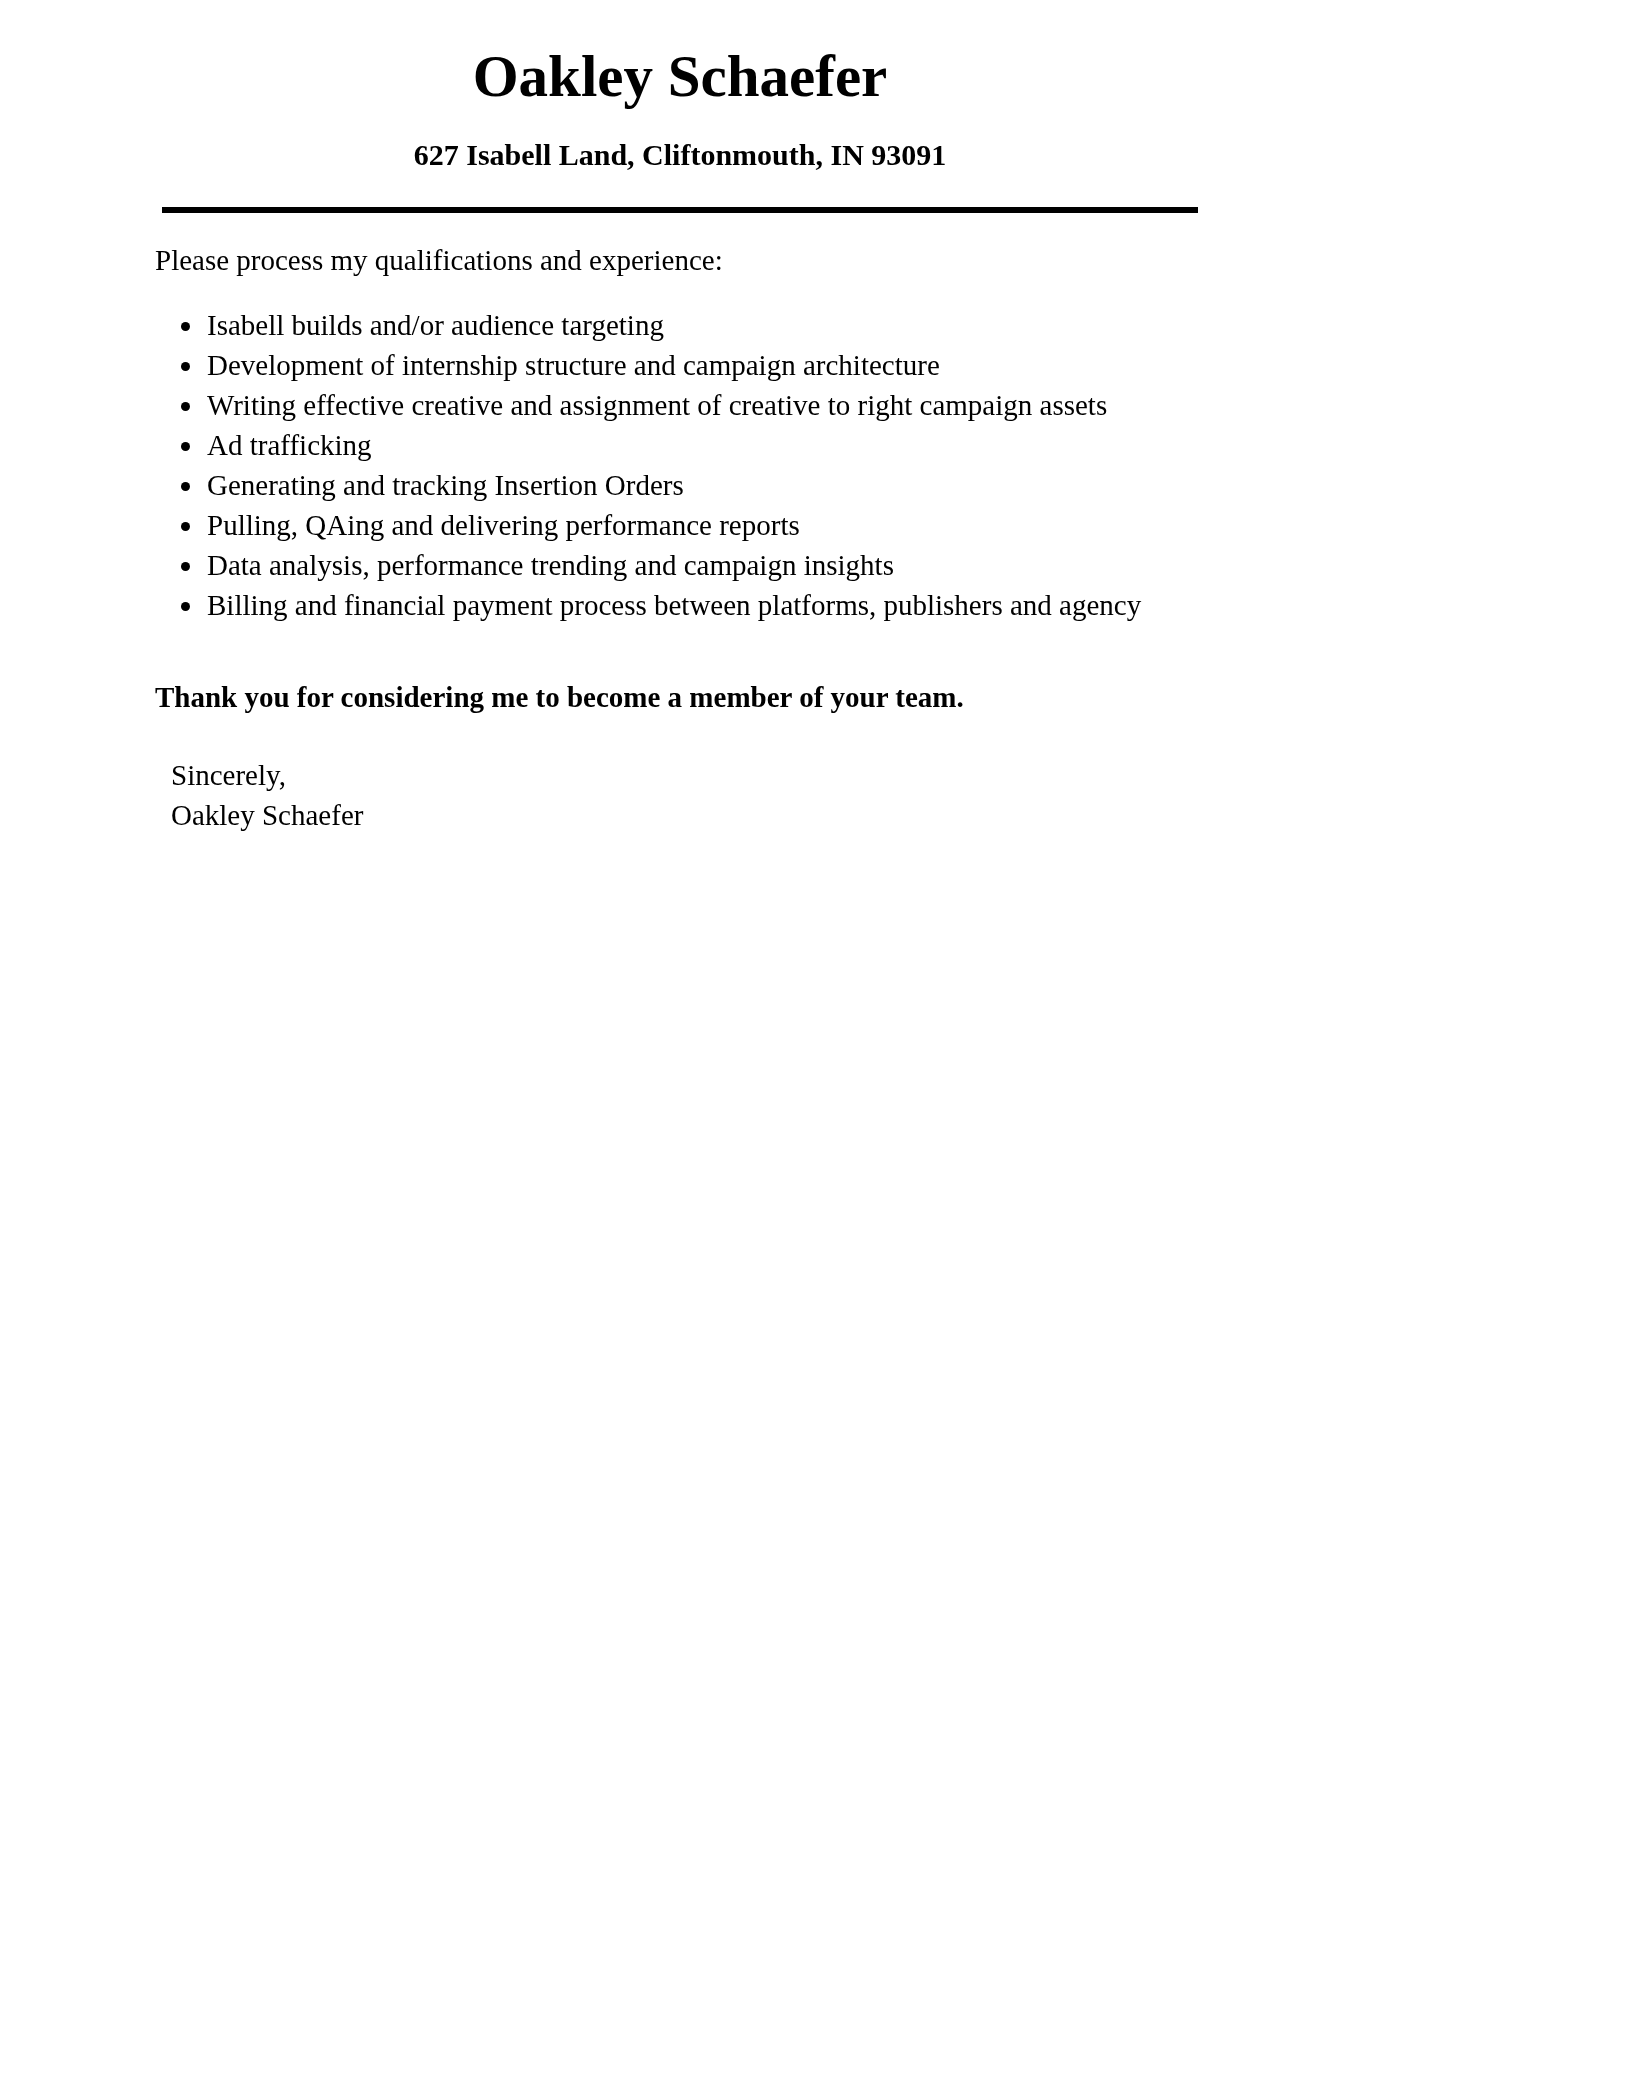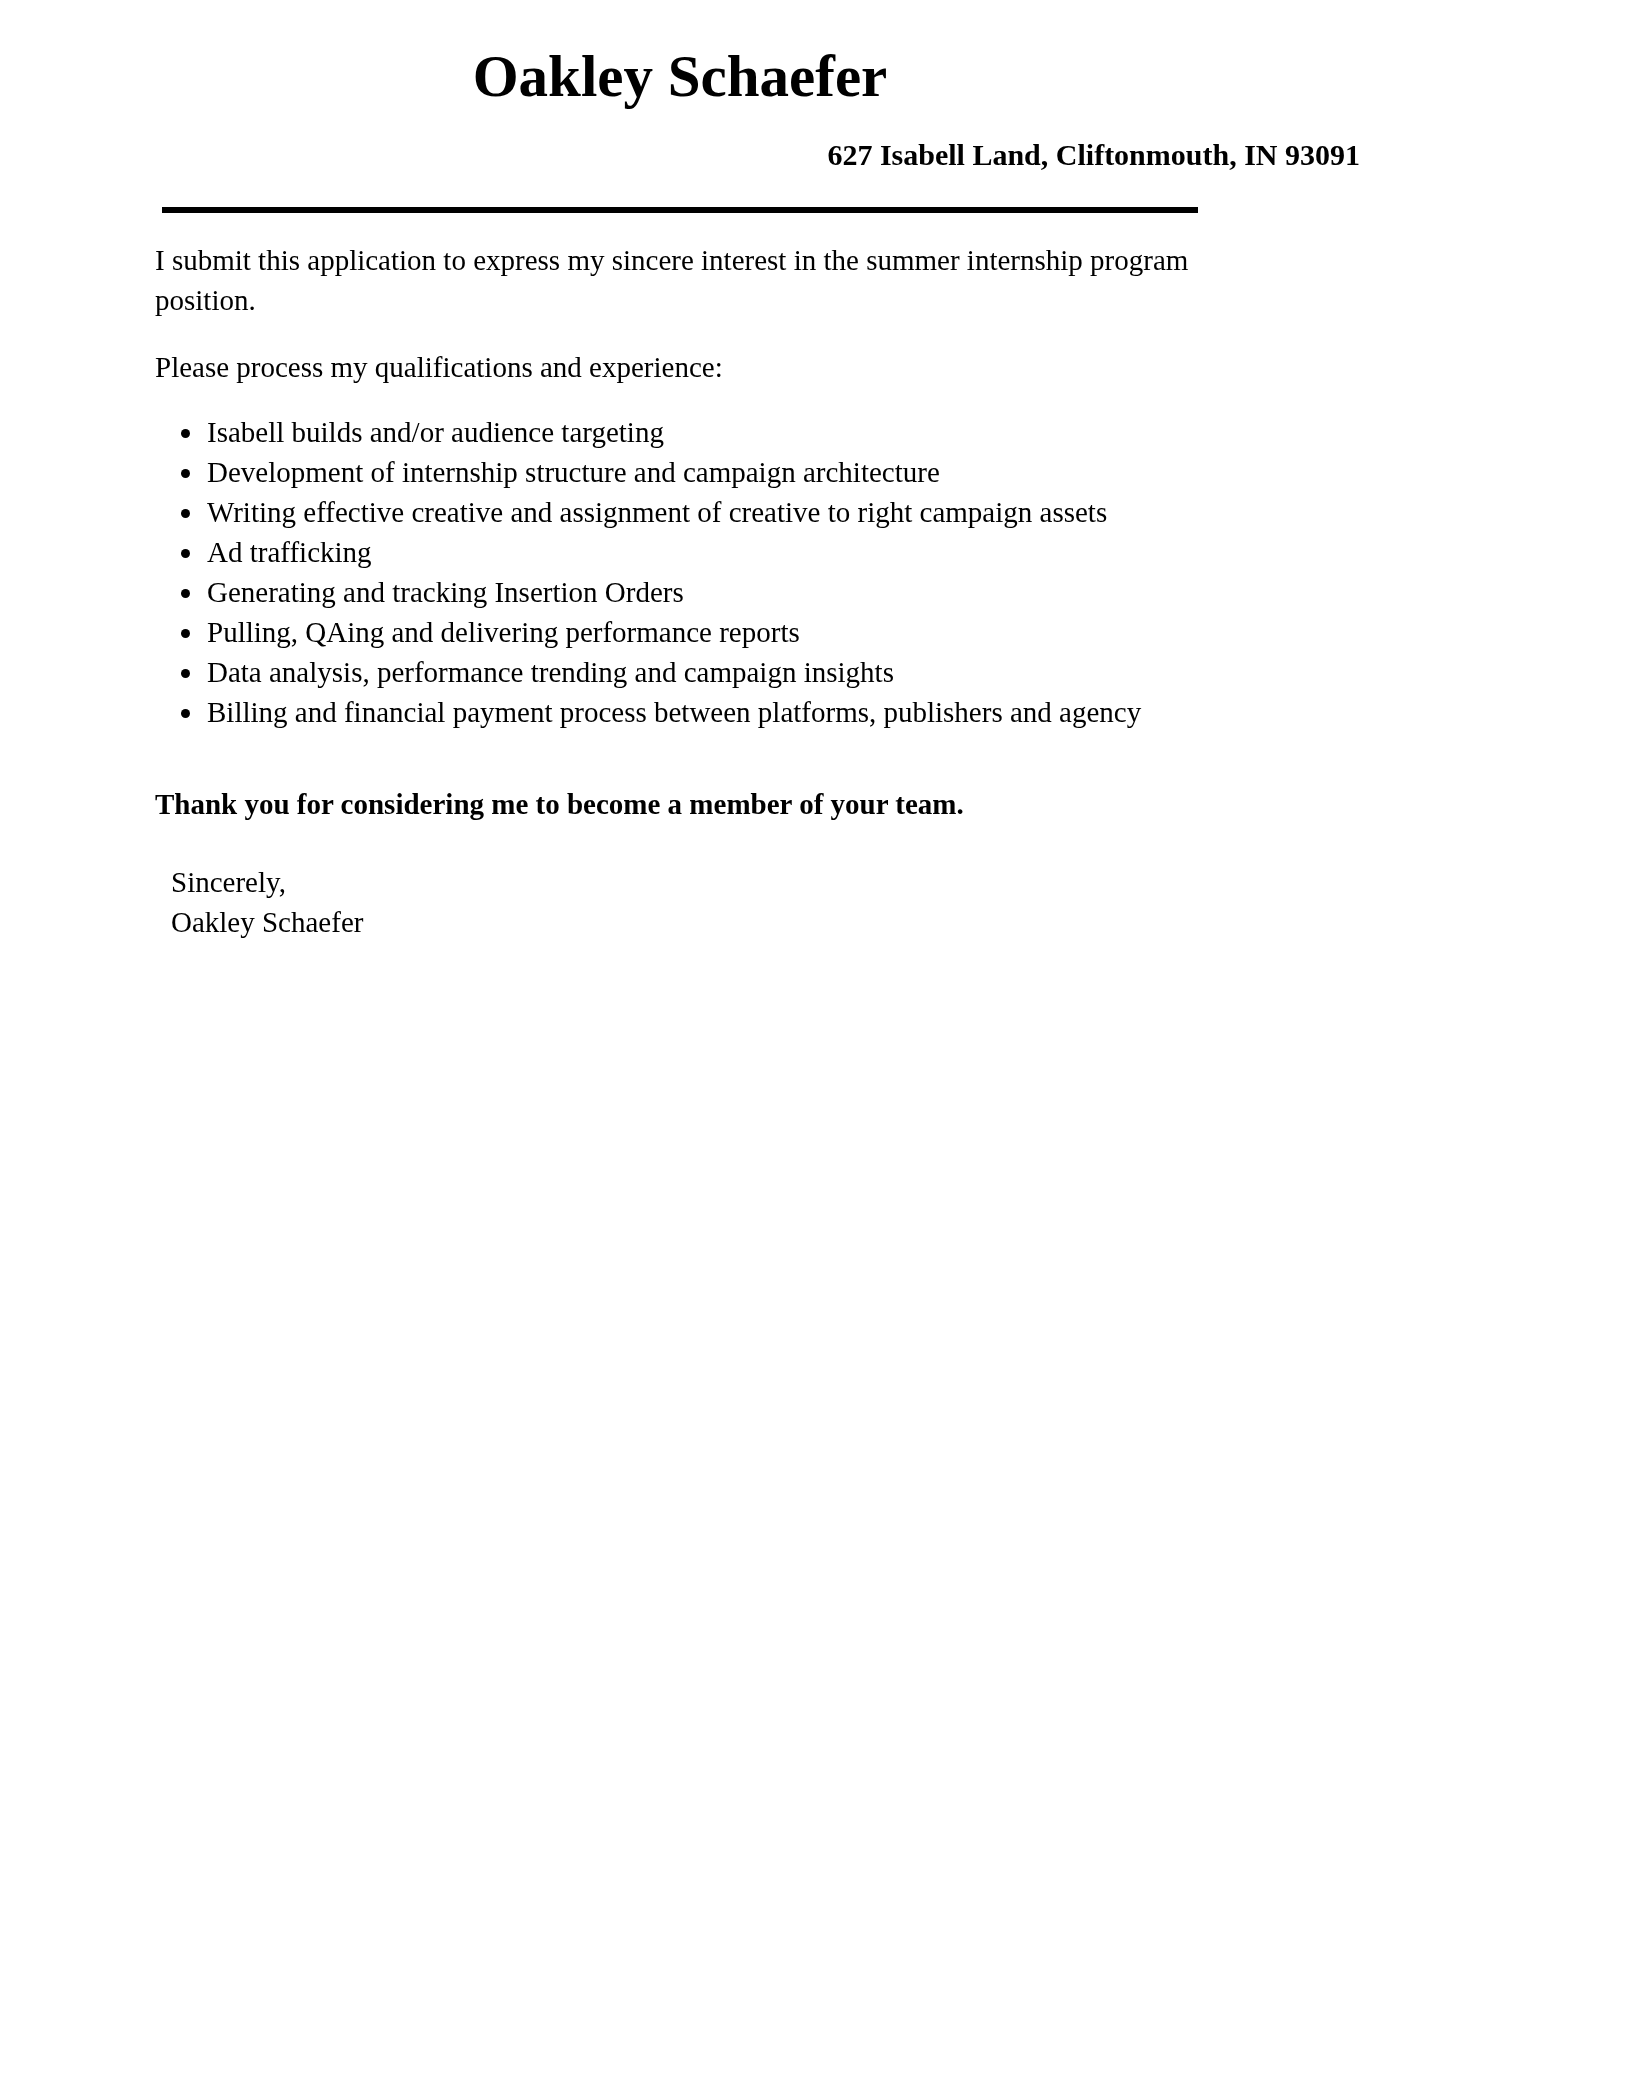--- a/index.html
+++ b/index.html
@@ -26,21 +26,20 @@
     font-size: 59px;
     font-weight: bold;
     line-height: 1.05;
     letter-spacing: 0px;
   }
   .address {
     margin: 30px 0 0 0;
     font-size: 30px;
     font-weight: bold;
     line-height: 1.1;
-    text-align: right;
   }
   .divider {
     height: 6px;
     background: #000000;
     margin: 36px 162px 0 162px;
   }
   .content {
     padding: 0 160px 0 155px;
     font-size: 29px;
     line-height: 40px;
@@ -80,21 +79,20 @@
   <div class="header">
     <h1 class="name-title">Oakley Schaefer</h1>
     <p class="address">627 Isabell Land, Cliftonmouth, IN 93091</p>
   </div>
 
   <div class="divider"></div>
 
   <div class="content">
 
 
-    <p class="para">I submit this application to express my sincere interest in the summer internship program position.</p>
 
 
     <p class="para">Please process my qualifications and experience:</p>
 
     <ul class="qual-list">
       <li>Isabell builds and/or audience targeting</li>
       <li>Development of internship structure and campaign architecture</li>
       <li>Writing effective creative and assignment of creative to right campaign assets</li>
       <li>Ad trafficking</li>
       <li>Generating and tracking Insertion Orders</li>

